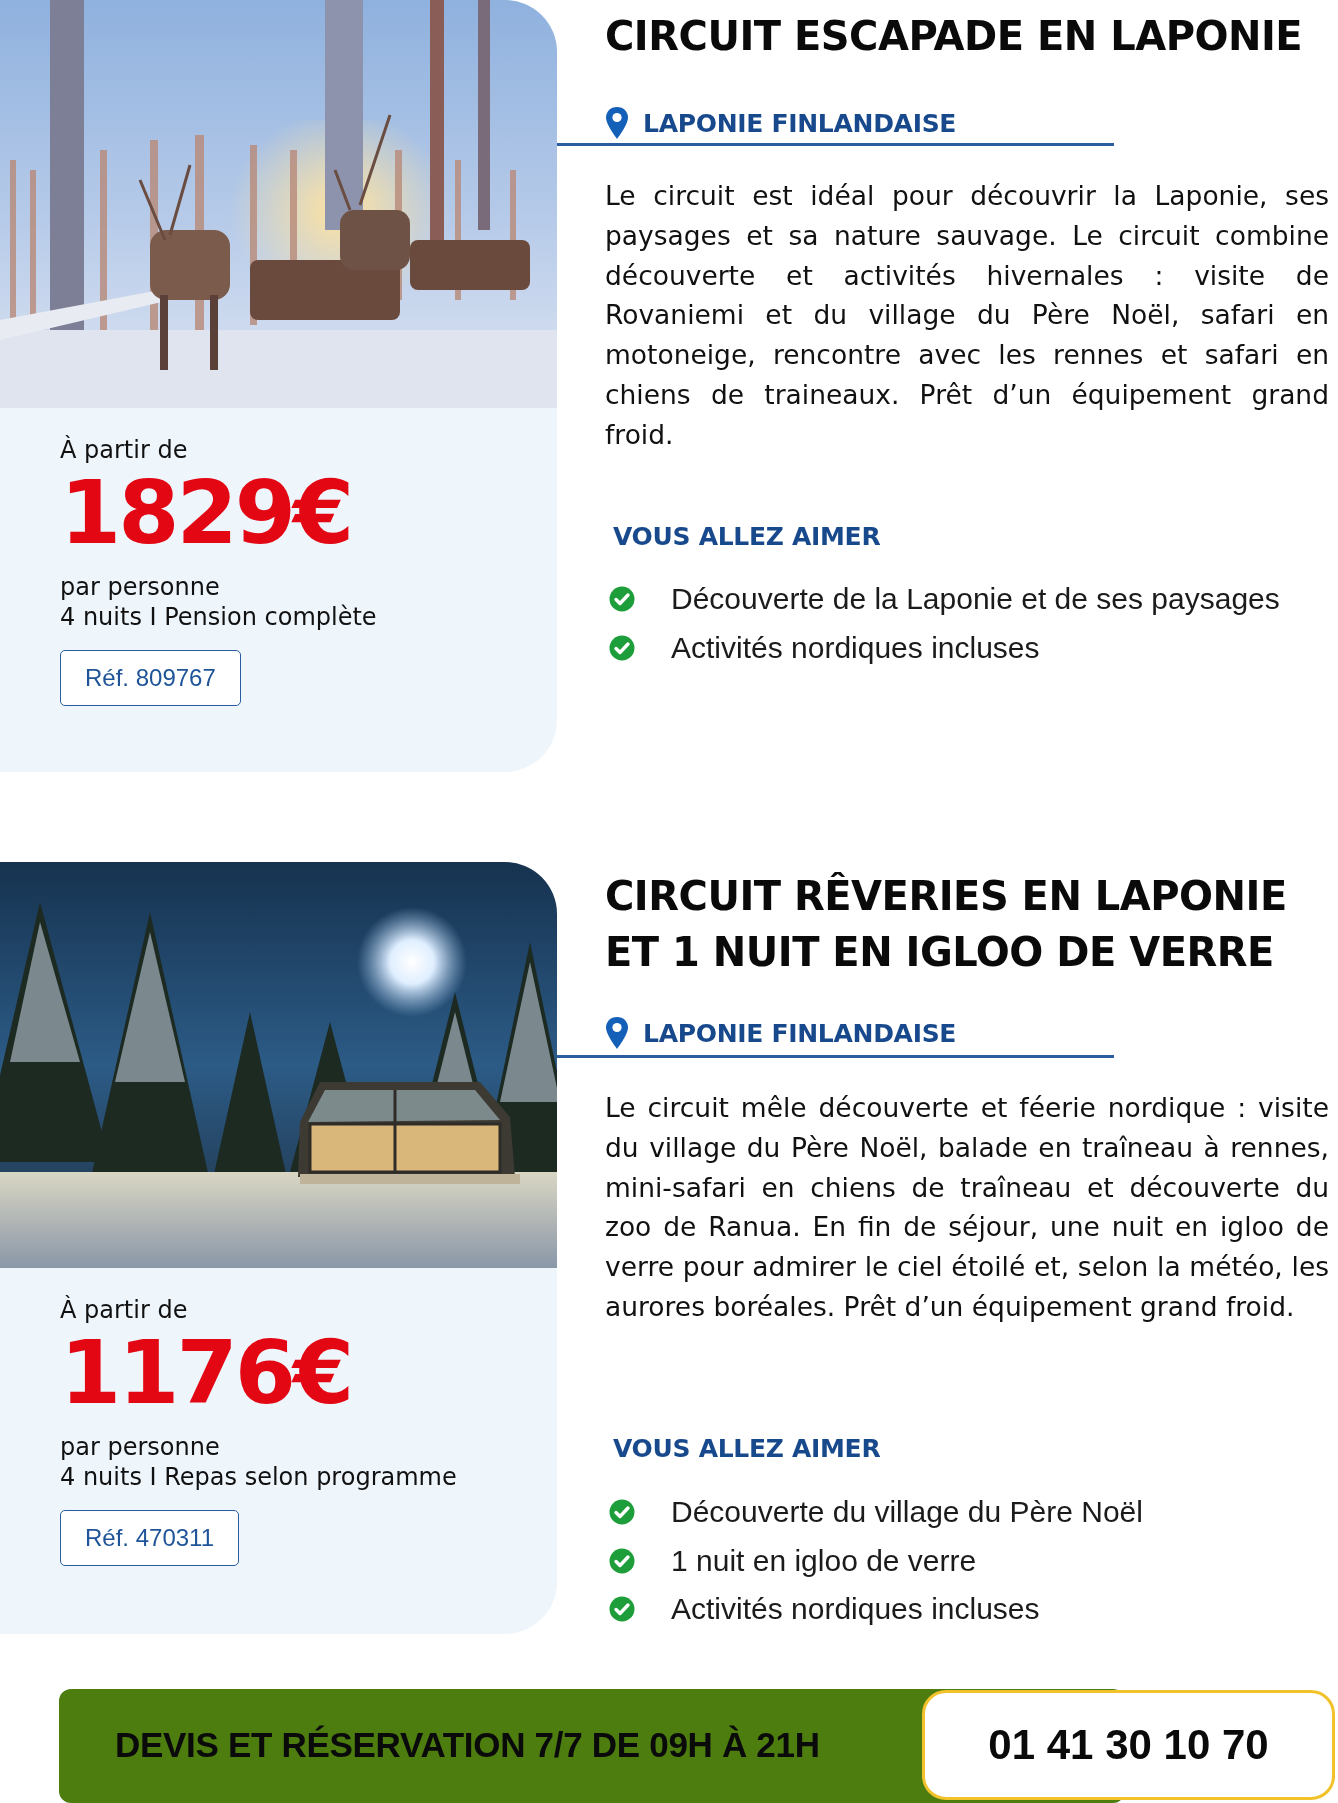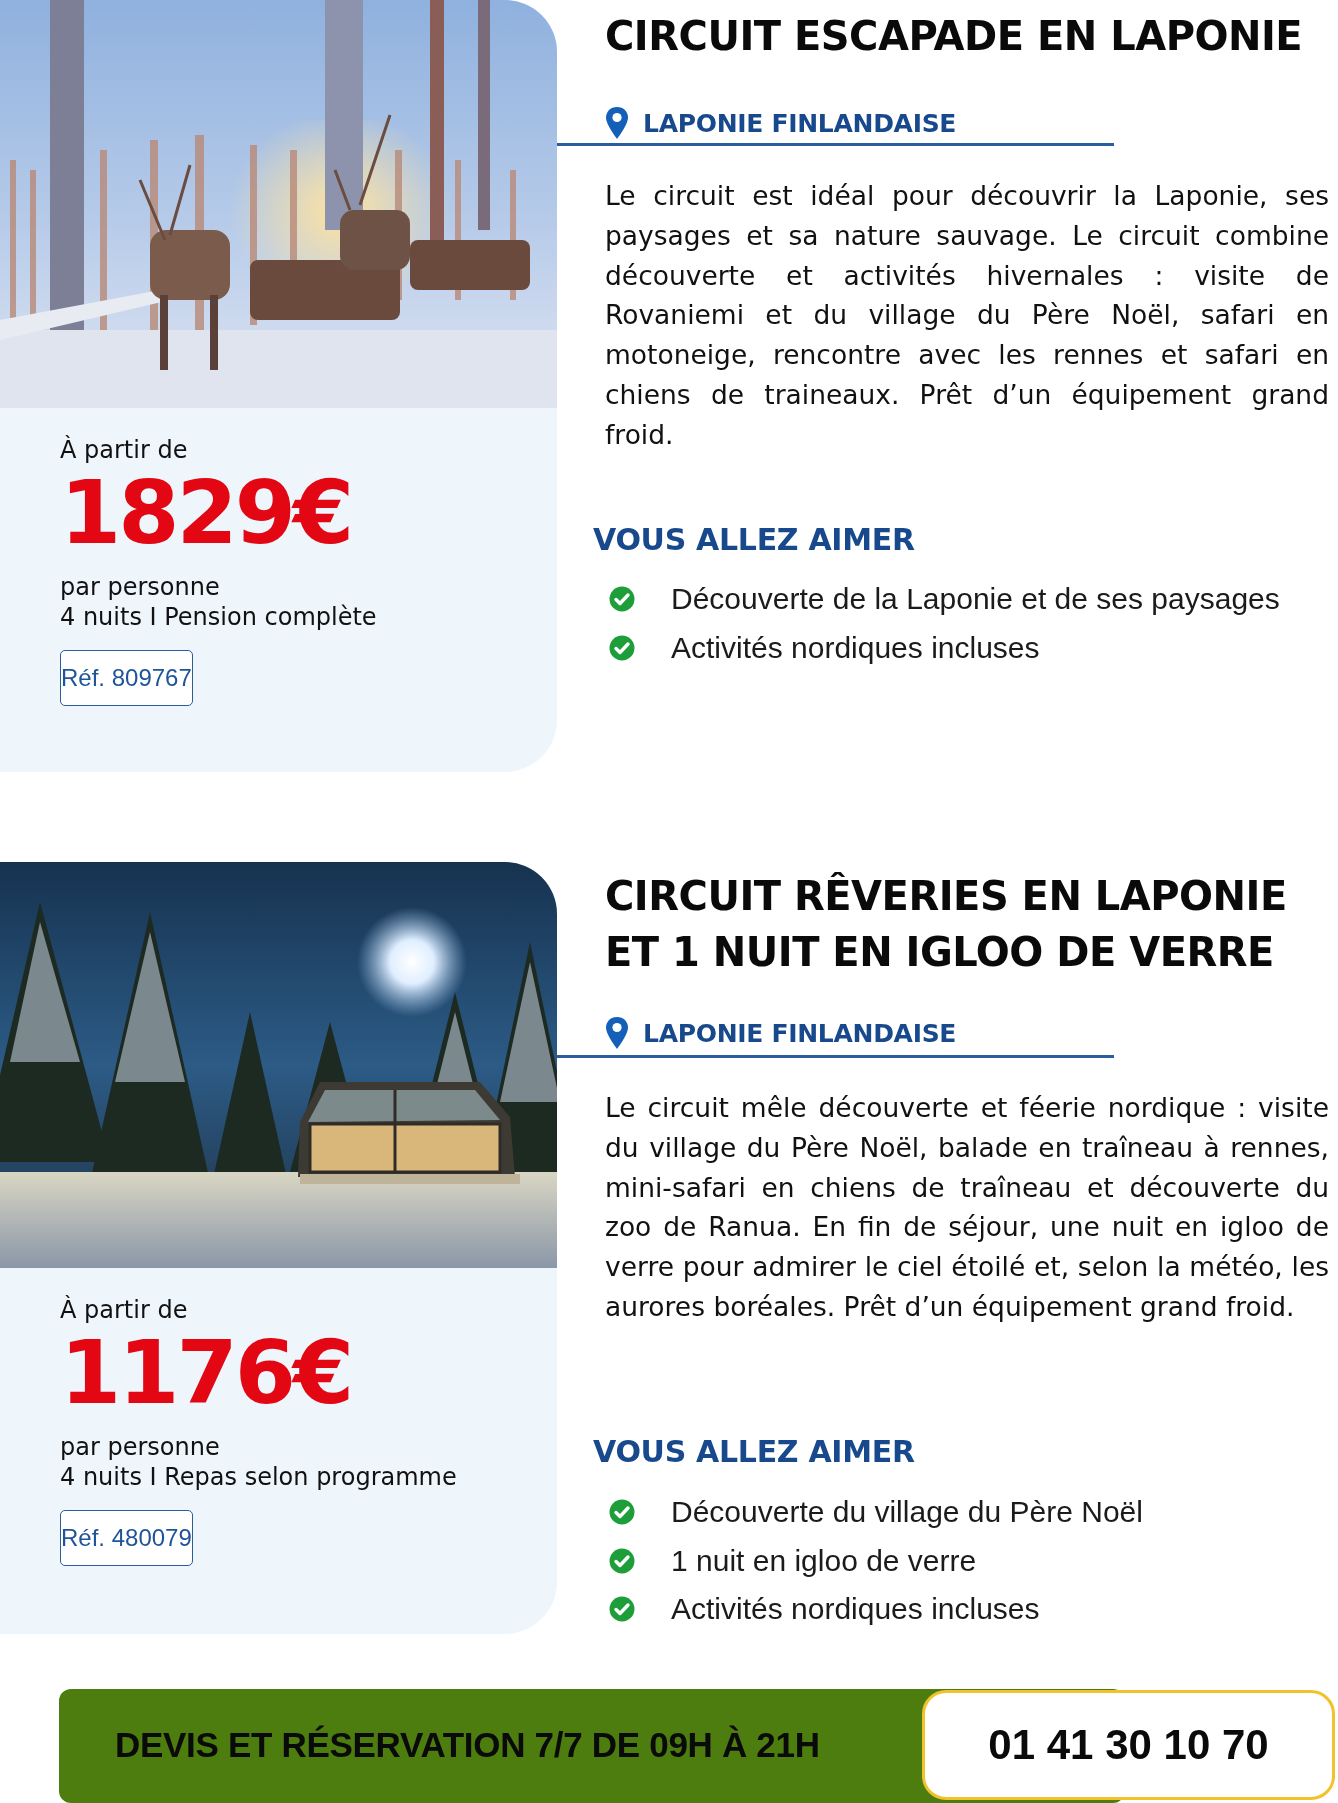--- a/index.html
+++ b/index.html
@@ -8,33 +8,33 @@
   .card{position:absolute;left:0;width:557px;background:#eef6fc;
         border-top-right-radius:52px;border-bottom-right-radius:52px;overflow:hidden;}
   .photo{position:absolute;left:0;top:0;width:557px;}
   .photo svg{display:block;width:100%;height:100%;}
   .price-area{position:absolute;left:60px;}
   .from{font-size:24px;color:#111;line-height:28px;}
   .price{font-family:"DejaVu Sans","Liberation Sans",sans-serif;font-weight:bold;font-size:88px;
          color:#e30613;letter-spacing:-3px;line-height:90px;margin-top:4px;}
   .per{font-size:24px;line-height:30px;margin-top:14px;color:#111;}
   .ref{display:inline-block;margin-top:18px;border:1.5px solid #2a5d9f;border-radius:5px;
-       background:#fff;padding:10px 0;font-family:"Liberation Sans",sans-serif;
+       background:#fff;padding:10px 24px;font-family:"Liberation Sans",sans-serif;
        font-size:24px;color:#1f5598;line-height:34px;}
   .detail{position:absolute;left:557px;width:899px;}
   .title{position:absolute;left:48px;font-family:"DejaVu Sans","Liberation Sans",sans-serif;
          font-weight:bold;font-size:40px;line-height:56px;color:#0a0a0a;letter-spacing:-0.5px;white-space:nowrap;}
   .loc{position:absolute;left:48px;display:flex;align-items:center;margin-top:32px;}
   .loc .pin{width:24px;height:34px;margin-right:14px;}
   .loc span{font-family:"DejaVu Sans","Liberation Sans",sans-serif;font-weight:bold;font-size:25px;color:#17498c;letter-spacing:-0.3px;}
   .divider{position:absolute;left:0;width:557px;height:3px;background:#2a5d9f;}
   .desc{position:absolute;left:48px;width:724px;font-size:26.5px;line-height:39.8px;
         text-align:justify;color:#111;}
-  .aimer{position:absolute;left:36px;font-family:"DejaVu Sans","Liberation Sans",sans-serif;
-         font-weight:bold;font-size:30px;color:#17498c;letter-spacing:-0.3px;}
+  .aimer{position:absolute;left:56px;font-family:"DejaVu Sans","Liberation Sans",sans-serif;
+         font-weight:bold;font-size:25px;color:#17498c;letter-spacing:-0.3px;}
   .list{position:absolute;left:52px;margin:0;padding:0;list-style:none;}
   .list li{display:flex;align-items:center;height:48.5px;}
   .list .chk{width:26px;height:26px;margin-right:36px;flex:none;}
   .list span{font-family:"Liberation Sans",sans-serif;font-size:30px;color:#1b1b1b;}
   .footer{position:absolute;left:59px;top:1689px;width:1066px;height:114px;background:#4d7c0f;
           border-top-left-radius:28px;border-bottom-left-radius:28px;border-radius:12px;}
   .footer .txt{position:absolute;left:56px;top:36px;font-family:"Liberation Sans",sans-serif;
           font-weight:bold;font-size:35px;color:#0a0a0a;letter-spacing:-0.3px;white-space:nowrap;}
   .phone{position:absolute;left:922px;top:1690px;width:407px;height:104px;background:#fff;
          border:3px solid #f2c22b;border-radius:24px;display:flex;align-items:center;justify-content:center;text-align:center;}
@@ -174,21 +174,21 @@
       <rect x="300" y="312" width="220" height="10" fill="#bfb49a"></rect>
     </svg>
   </div>
   <div class="price-area" style="top:434px;">
     <div class="from">À partir de</div>
     <div class="price">1176€</div>
     <div class="per">
       <div>par personne</div>
       <div>4 nuits I Repas selon programme</div>
     </div>
-    <div class="ref">Réf. 480079</div>
+    <div class="ref">Réf. 470311</div>
   </div>
 </div>
 
 <div class="detail" style="top:862px;height:772px;">
   <div class="title" style="top:6px;">
     <div>CIRCUIT RÊVERIES EN LAPONIE</div>
     <div>ET 1 NUIT EN IGLOO DE VERRE</div>
   </div>
   <div class="loc" style="top:122px;">
     <svg class="pin" viewBox="0 0 24 34">

